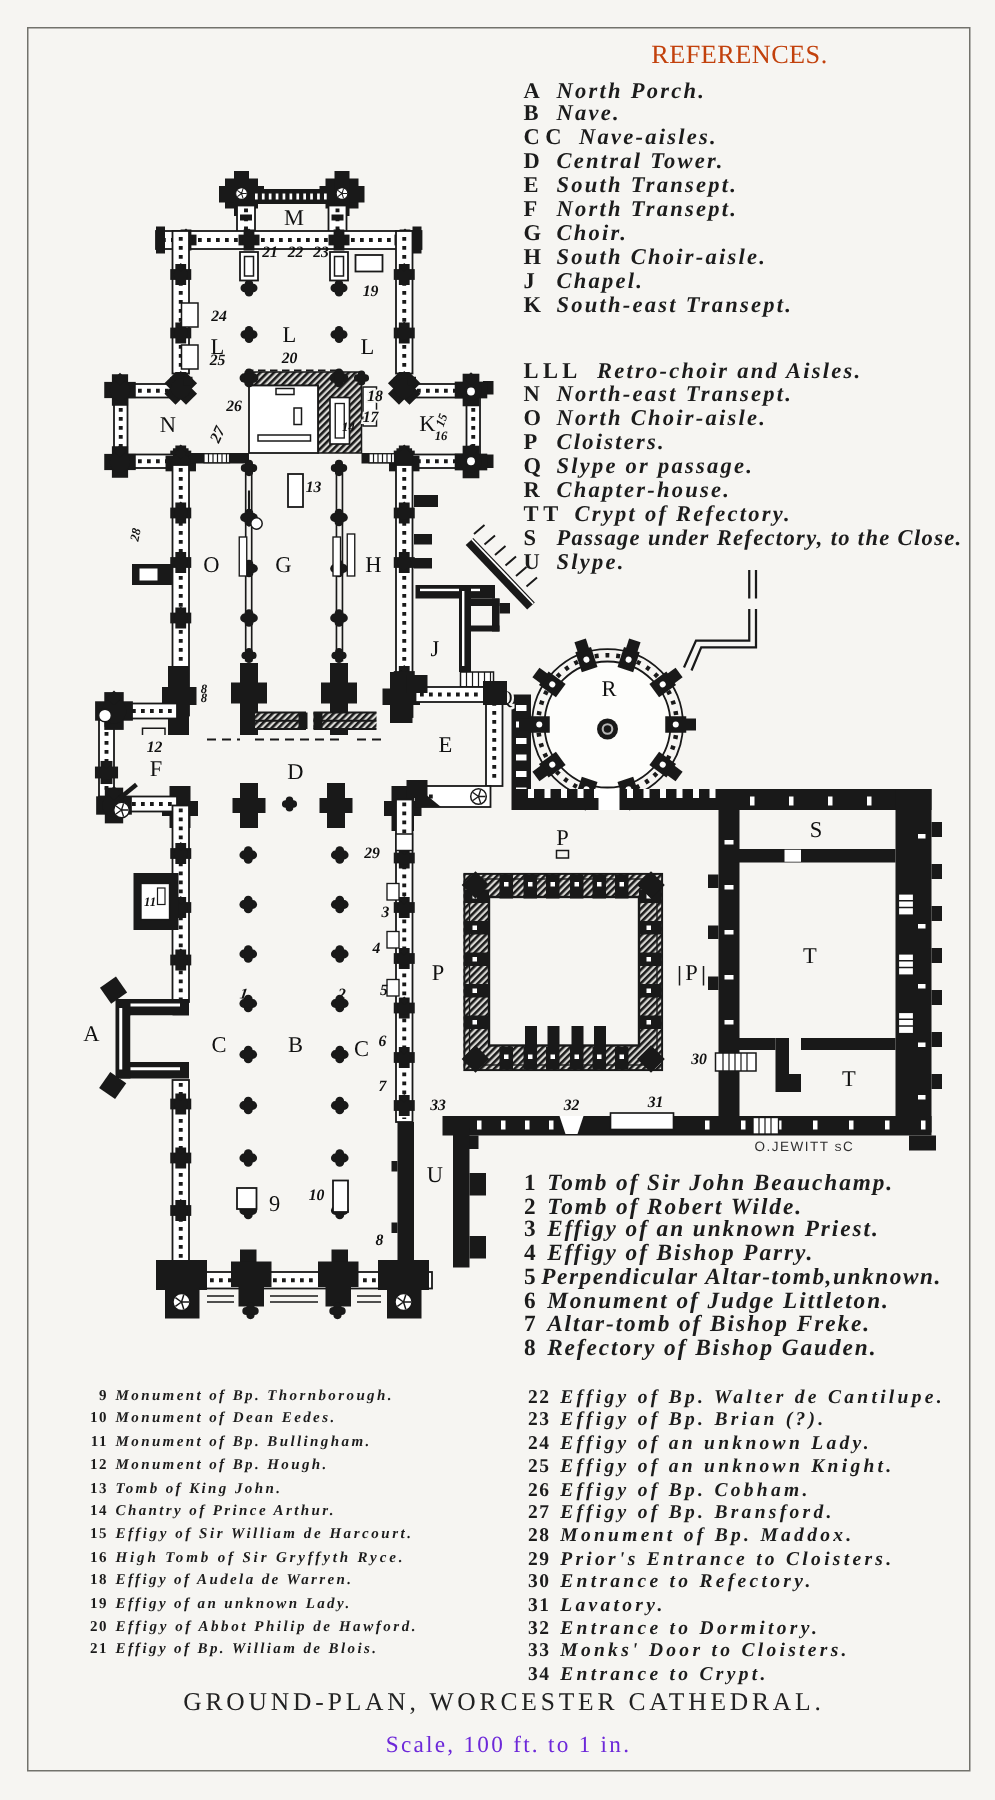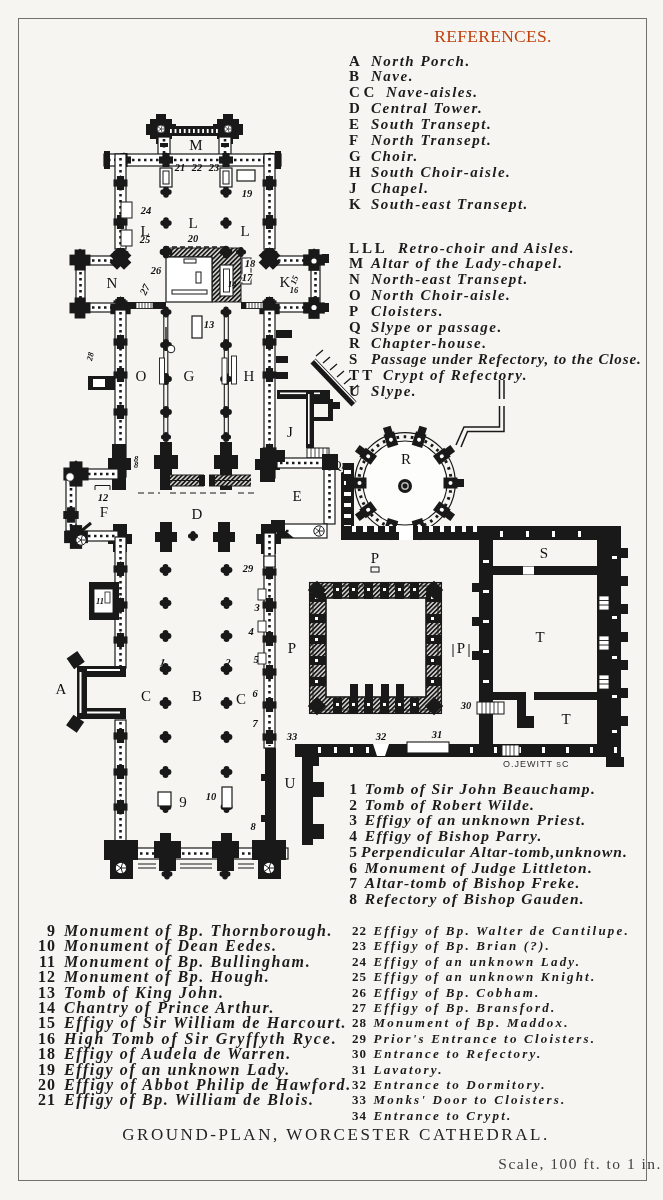--- a/index.html
+++ b/index.html
@@ -29,45 +29,44 @@
 <div class="row"><span class="k">B</span><span class="it">Nave.</span></div>
 <div class="row"><span class="k" style="min-width:37px;">C C</span><span class="it">Nave-aisles.</span></div>
 <div class="row"><span class="k">D</span><span class="it">Central Tower.</span></div>
 <div class="row"><span class="k">E</span><span class="it">South Transept.</span></div>
 <div class="row"><span class="k">F</span><span class="it">North Transept.</span></div>
 <div class="row"><span class="k">G</span><span class="it">Choir.</span></div>
 <div class="row"><span class="k">H</span><span class="it">South Choir-aisle.</span></div>
 <div class="row"><span class="k">J</span><span class="it">Chapel.</span></div>
 <div class="row"><span class="k">K</span><span class="it">South-east Transept.</span></div>
 <div class="row"><span class="k" style="min-width:49px;margin-top:28px;">L L L</span><span class="it">Retro-choir and Aisles.</span></div>
-<div class="row"><span class="k">M</span><span class="it">Altar of the Lady-chapel.</span></div>
 <div class="row"><span class="k">N</span><span class="it">North-east Transept.</span></div>
 <div class="row"><span class="k">O</span><span class="it">North Choir-aisle.</span></div>
 <div class="row"><span class="k">P</span><span class="it">Cloisters.</span></div>
 <div class="row"><span class="k">Q</span><span class="it">Slype or passage.</span></div>
 <div class="row"><span class="k">R</span><span class="it">Chapter-house.</span></div>
+<div class="row"><span class="k" style="min-width:34px;">T T</span><span class="it">Crypt of Refectory.</span></div>
 <div class="row"><span class="k">S</span><span class="it" style="letter-spacing:0.9px;">Passage under Refectory, to the Close.</span></div>
-<div class="row"><span class="k" style="min-width:34px;">T T</span><span class="it">Crypt of Refectory.</span></div>
 <div class="row"><span class="k">U</span><span class="it">Slype.</span></div>
 </div>
 
 <div class="abs" style="left:503px;top:759px;font-size:9px;letter-spacing:1px;color:#2e2e2e;font-family:'Liberation Sans',sans-serif;">O.JEWITT <span style="font-size:7px;">S</span>C</div>
 
 <div class="abs l18" style="left:344px;top:781px;font-size:15.5px;line-height:15.7px;">
 <div class="row"><span class="n1">1</span>&nbsp;&nbsp;<span class="it">Tomb of Sir John Beauchamp.</span></div>
 <div class="row"><span class="n1">2</span>&nbsp;&nbsp;<span class="it">Tomb of Robert Wilde.</span></div>
 <div class="row"><span class="n1">3</span>&nbsp;&nbsp;<span class="it">Effigy of an unknown Priest.</span></div>
 <div class="row"><span class="n1">4</span>&nbsp;&nbsp;<span class="it">Effigy of Bishop Parry.</span></div>
 <div class="row"><span class="n1">5</span>&nbsp;<span class="it" style="letter-spacing:1.05px;">Perpendicular Altar-tomb,unknown.</span></div>
 <div class="row"><span class="n1">6</span>&nbsp;&nbsp;<span class="it">Monument of Judge Littleton.</span></div>
 <div class="row"><span class="n1">7</span>&nbsp;&nbsp;<span class="it">Altar-tomb of Bishop Freke.</span></div>
 <div class="row"><span class="n1">8</span>&nbsp;&nbsp;<span class="it">Refectory of Bishop Gauden.</span></div>
 </div>
 
-<div class="abs colL" style="left:20px;top:923px;font-size:16px;line-height:15.4px;">
+<div class="abs colL" style="left:36px;top:923px;font-size:10px;line-height:15.4px;">
 <div class="row"><span class="nL">9</span>&nbsp;&nbsp;<span class="it">Monument of Bp. Thornborough.</span></div>
 <div class="row"><span class="nL">10</span>&nbsp;&nbsp;<span class="it">Monument of Dean Eedes.</span></div>
 <div class="row"><span class="nL">11</span>&nbsp;&nbsp;<span class="it">Monument of Bp. Bullingham.</span></div>
 <div class="row"><span class="nL">12</span>&nbsp;&nbsp;<span class="it">Monument of Bp. Hough.</span></div>
 <div class="row"><span class="nL">13</span>&nbsp;&nbsp;<span class="it">Tomb of King John.</span></div>
 <div class="row"><span class="nL">14</span>&nbsp;&nbsp;<span class="it">Chantry of Prince Arthur.</span></div>
 <div class="row"><span class="nL">15</span>&nbsp;&nbsp;<span class="it" style="letter-spacing:1.7px;">Effigy of Sir William de Harcourt.</span></div>
 <div class="row"><span class="nL">16</span>&nbsp;&nbsp;<span class="it" style="letter-spacing:1.9px;">High Tomb of Sir Gryffyth Ryce.</span></div>
 <div class="row"><span class="nL">18</span>&nbsp;&nbsp;<span class="it">Effigy of Audela de Warren.</span></div>
 <div class="row"><span class="nL">19</span>&nbsp;&nbsp;<span class="it">Effigy of an unknown Lady.</span></div>
@@ -86,21 +85,21 @@
 <div class="row"><span class="nR">29</span>&nbsp;&nbsp;<span class="it">Prior's Entrance to Cloisters.</span></div>
 <div class="row"><span class="nR">30</span>&nbsp;&nbsp;<span class="it">Entrance to Refectory.</span></div>
 <div class="row"><span class="nR">31</span>&nbsp;&nbsp;<span class="it">Lavatory.</span></div>
 <div class="row"><span class="nR">32</span>&nbsp;&nbsp;<span class="it">Entrance to Dormitory.</span></div>
 <div class="row"><span class="nR">33</span>&nbsp;&nbsp;<span class="it">Monks' Door to Cloisters.</span></div>
 <div class="row"><span class="nR">34</span>&nbsp;&nbsp;<span class="it">Entrance to Crypt.</span></div>
 </div>
 
 <div class="abs" style="left:5px;top:1124.8px;width:662px;text-align:center;font-size:17px;letter-spacing:2.55px;color:#222;">GROUND-PLAN, WORCESTER CATHEDRAL.</div>
 
-<div class="abs" style="left:16px;top:1154.5px;width:646px;text-align:right;font-size:15.5px;letter-spacing:1.5px;color:#404040;">Scale, 100 ft. to 1 in.</div>
+<div class="abs" style="left:16px;top:1154.5px;width:646px;text-align:center;font-size:15.5px;letter-spacing:1.5px;color:#6d28d9;">Scale, 100 ft. to 1 in.</div>
 
 <svg class="abs" style="left:0;top:0;" width="663" height="1200" viewBox="0 0 663 1200">
 <defs>
 <g id="q" fill="#191919">
         <circle cx="-2.1" cy="0" r="2.1"></circle>
         <circle cx="2.1" cy="0" r="2.1"></circle>
         <circle cx="0" cy="-2.1" r="2.1"></circle>
         <circle cx="0" cy="2.1" r="2.1"></circle>
         <rect x="-2" y="-2" width="4" height="4"></rect>
       </g>

